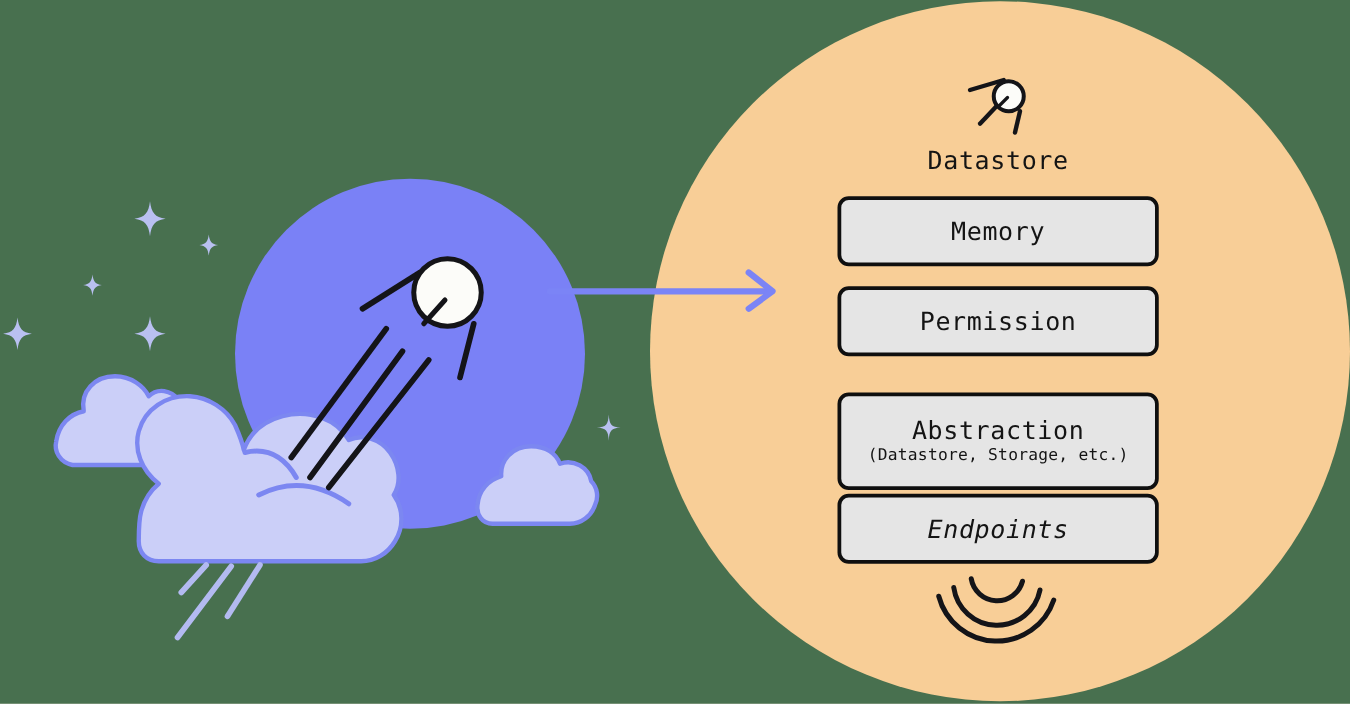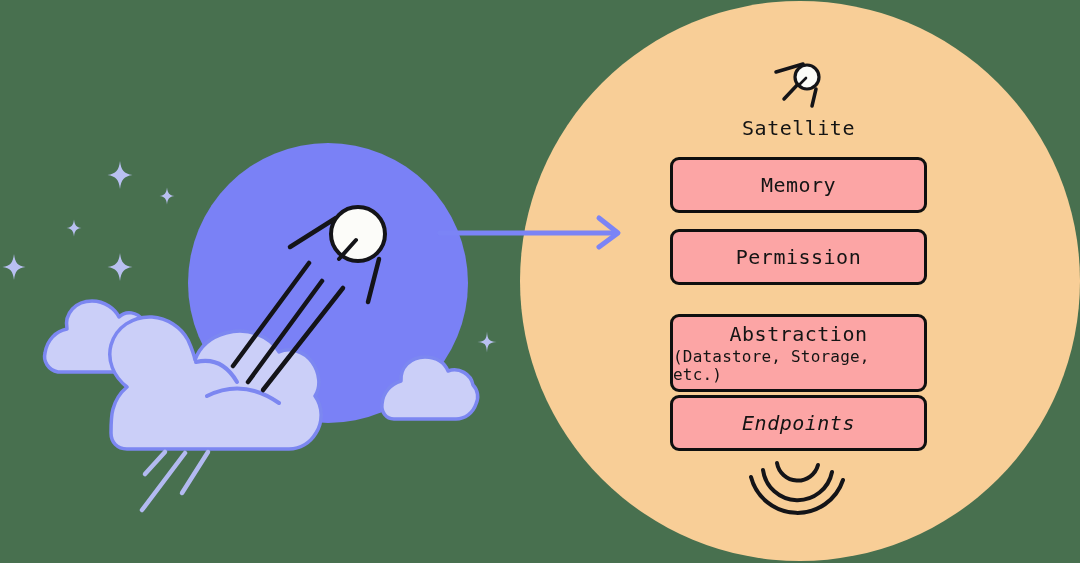--- a/index.html
+++ b/index.html
@@ -13,26 +13,26 @@
     position:absolute;left:520px;top:1px;width:560px;height:560px;
     border-radius:50%;background:#F8CE97;
   }
   .panel-title{
     position:absolute;left:670px;top:118px;width:257px;
     text-align:center;font-size:20px;line-height:1;color:#141414;
     letter-spacing:0.5px;
   }
   .card{
     position:absolute;left:670px;width:251px;
-    background:#fca5a5;border:3px solid #0F0F0F;border-radius:9px;
+    background:#e5e5e5;border:3px solid #0F0F0F;border-radius:9px;
     display:flex;flex-direction:column;align-items:center;justify-content:center;
     color:#141414;
   }
   .card .label{font-size:20px;line-height:1.15;letter-spacing:0.5px;}
-  .card .sublabel{font-size:16px;line-height:1.1;margin-top:2px;letter-spacing:0.2px;}
+  .card .sublabel{font-size:13px;line-height:1.1;margin-top:2px;letter-spacing:0.2px;}
   .card-memory{top:157px;height:50px;}
   .card-permission{top:229px;height:50px;}
   .card-abstraction{top:314px;height:72px;}
   .card-endpoints{top:395px;height:50px;font-style:italic;}
 </style>
 </head>
 <body>
 
 <div class="stage">
 
@@ -102,21 +102,21 @@
       <path stroke-width="2.6" d="M 806,78 L 799,85"></path>
     </g>
 
     <g stroke="#141418" stroke-width="4" stroke-linecap="round" fill="none">
       <path d="M 777,463 A 21,21 0 0 0 818,465"></path>
       <path d="M 763,470 A 35,35 0 0 0 832,472"></path>
       <path d="M 751,477 A 48,48 0 0 0 843,480"></path>
     </g>
   </svg>
 
-  <div class="panel-title">Satellite</div>
+  <div class="panel-title">Datastore</div>
 
   <div class="card card-memory">
     <span class="label">Memory</span>
   </div>
 
   <div class="card card-permission">
     <span class="label">Permission</span>
   </div>
 
   <div class="card card-abstraction">

